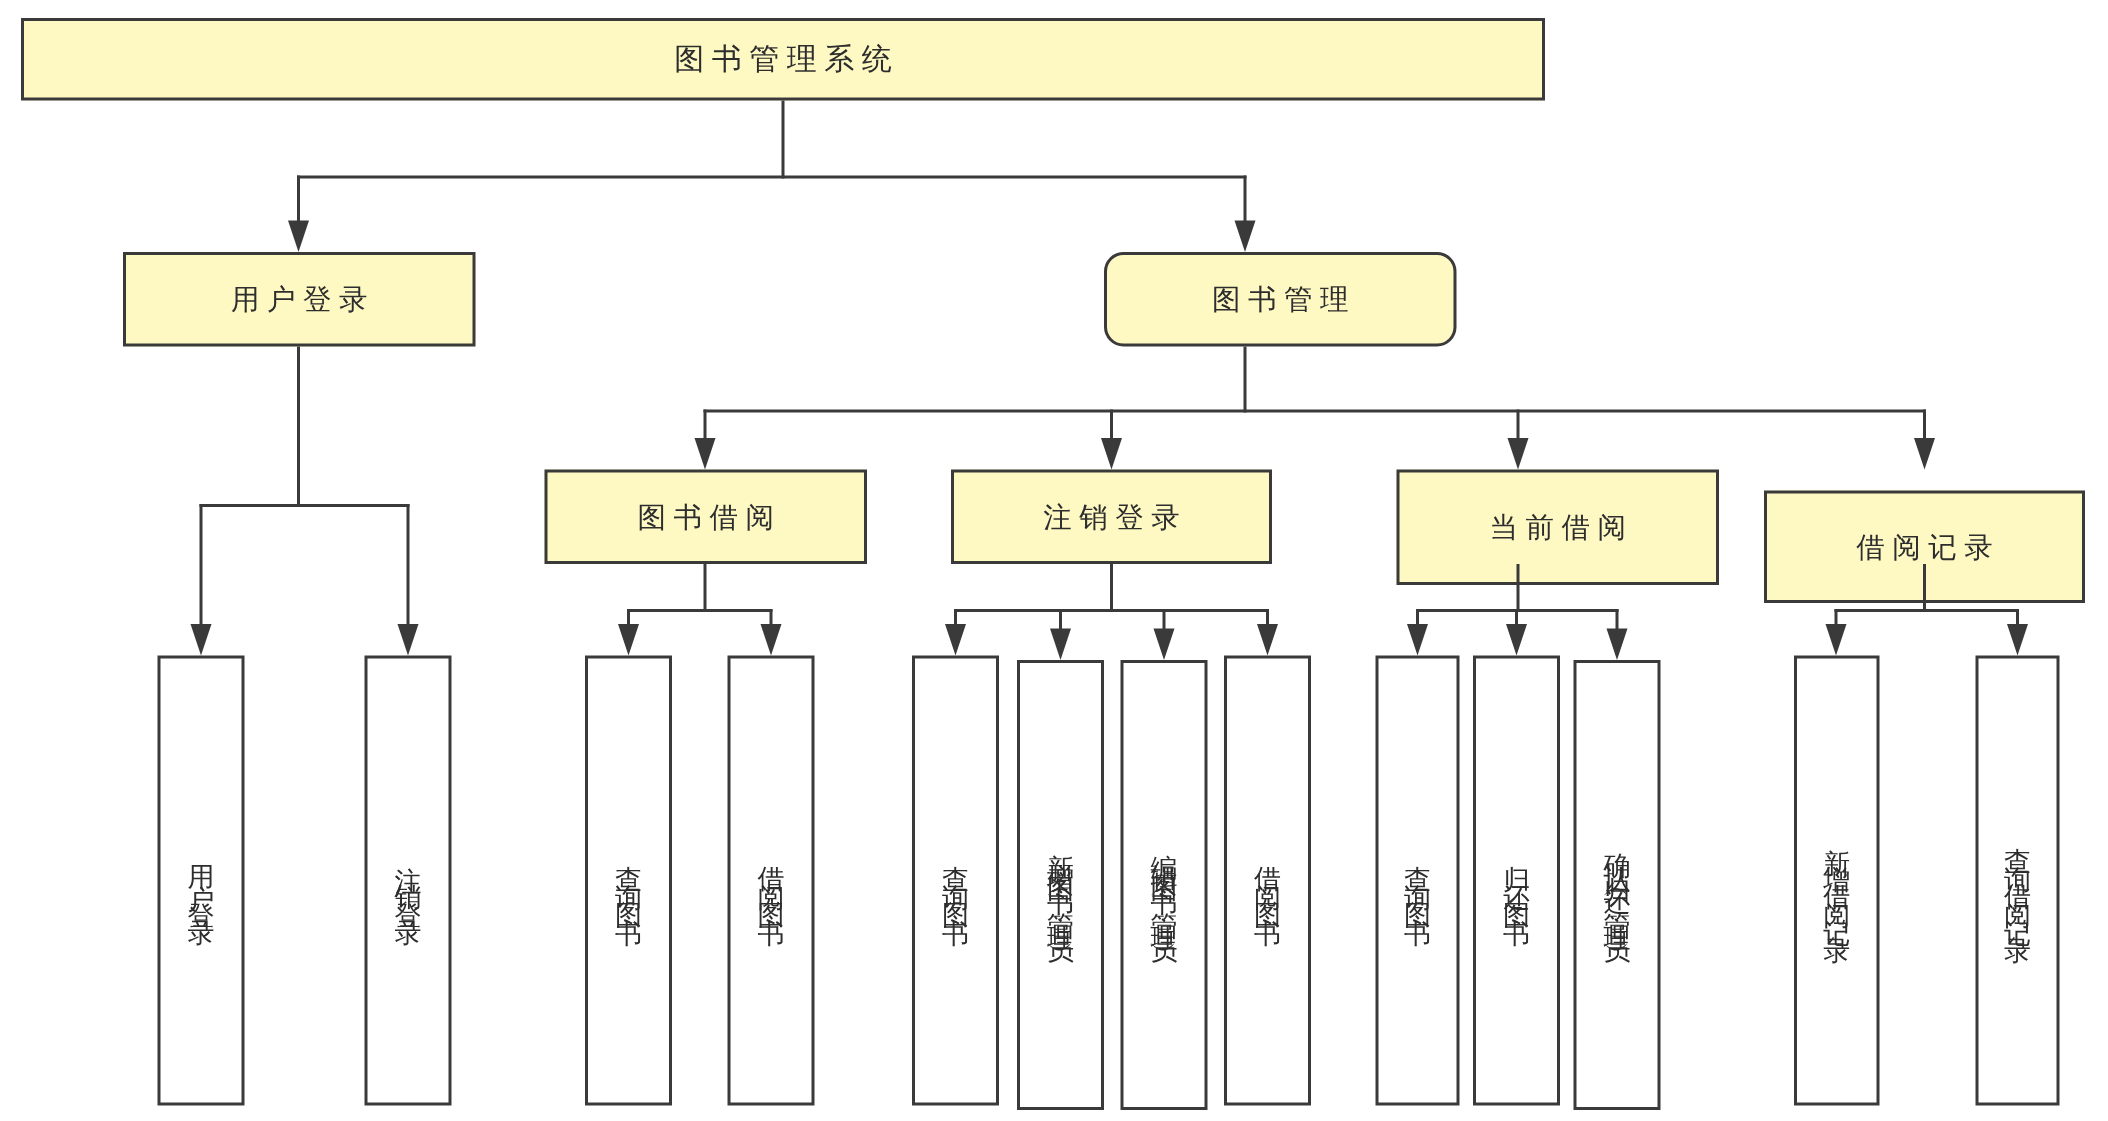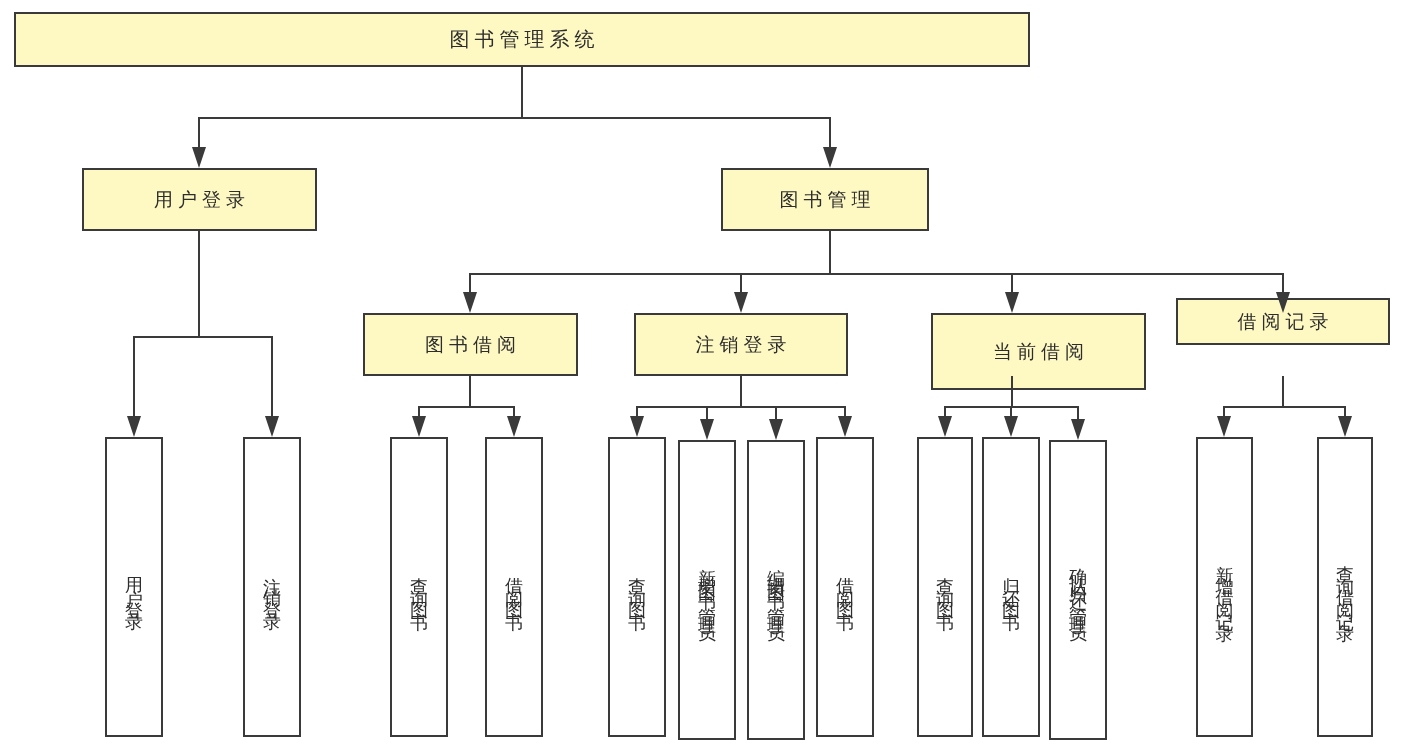--- a/index.html
+++ b/index.html
@@ -38,26 +38,26 @@
   }
 </style>
 </head>
 <body>
 
 <div id="stage">
 
   <div class="box root" style="left:14px;top:12px;width:1016px;height:55px;">图书管理系统</div>
 
   <div class="box" style="left:82px;top:168px;width:235px;height:63px;">用户登录</div>
-  <div class="box" style="left:721px;top:168px;width:208px;height:63px;">图书管理</div>
+  <div class="box" style="left:736px;top:168px;width:235px;height:63px;border-radius:13px;">图书管理</div>
 
   <div class="box" style="left:363px;top:313px;width:215px;height:63px;">图书借阅</div>
   <div class="box" style="left:634px;top:313px;width:214px;height:63px;">注销登录</div>
   <div class="box" style="left:931px;top:313px;width:215px;height:77px;">当前借阅</div>
-  <div class="box" style="left:1176px;top:298px;width:214px;height:47px;">借阅记录</div>
+  <div class="box" style="left:1176px;top:327px;width:214px;height:75px;">借阅记录</div>
 
   <div class="vbox" style="left:105px;top:437px;width:58px;height:300px;">用户登录</div>
   <div class="vbox" style="left:243px;top:437px;width:58px;height:300px;">注销登录</div>
 
   <div class="vbox" style="left:390px;top:437px;width:58px;height:300px;">查询图书</div>
   <div class="vbox" style="left:485px;top:437px;width:58px;height:300px;">借阅图书</div>
 
   <div class="vbox" style="left:608px;top:437px;width:58px;height:300px;">查询图书</div>
   <div class="vbox" style="left:678px;top:440px;width:58px;height:300px;letter-spacing:8px;">新增图书（管理员）</div>
   <div class="vbox" style="left:747px;top:440px;width:58px;height:300px;letter-spacing:8px;">编辑图书（管理员）</div>

